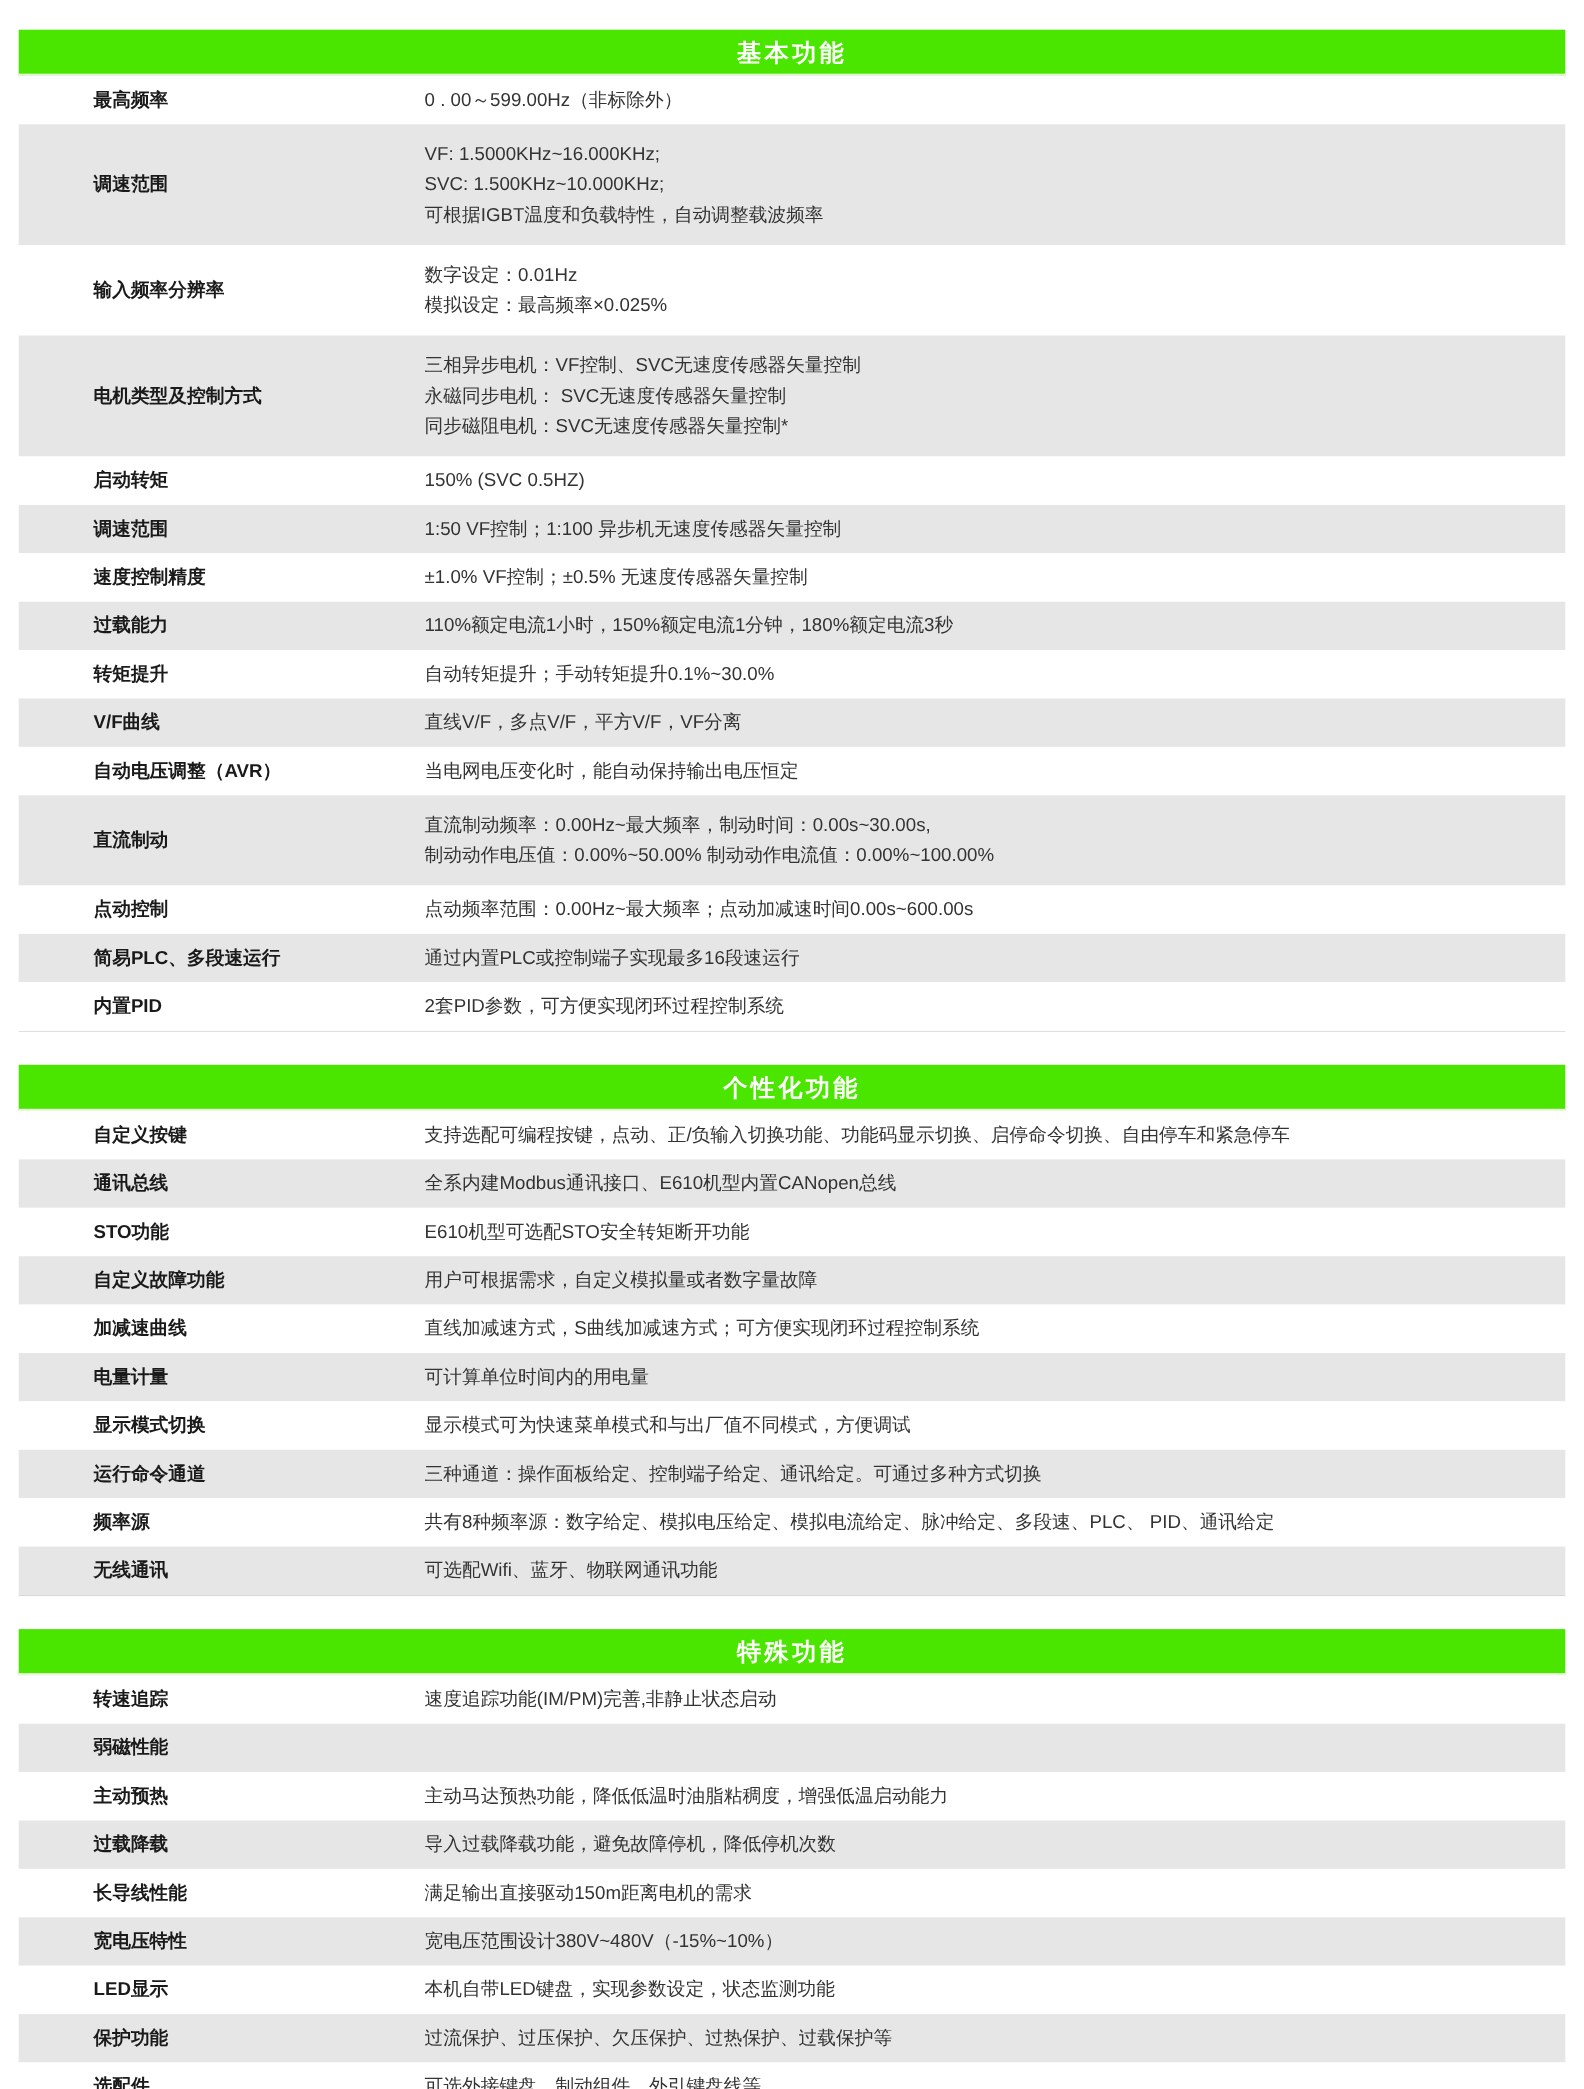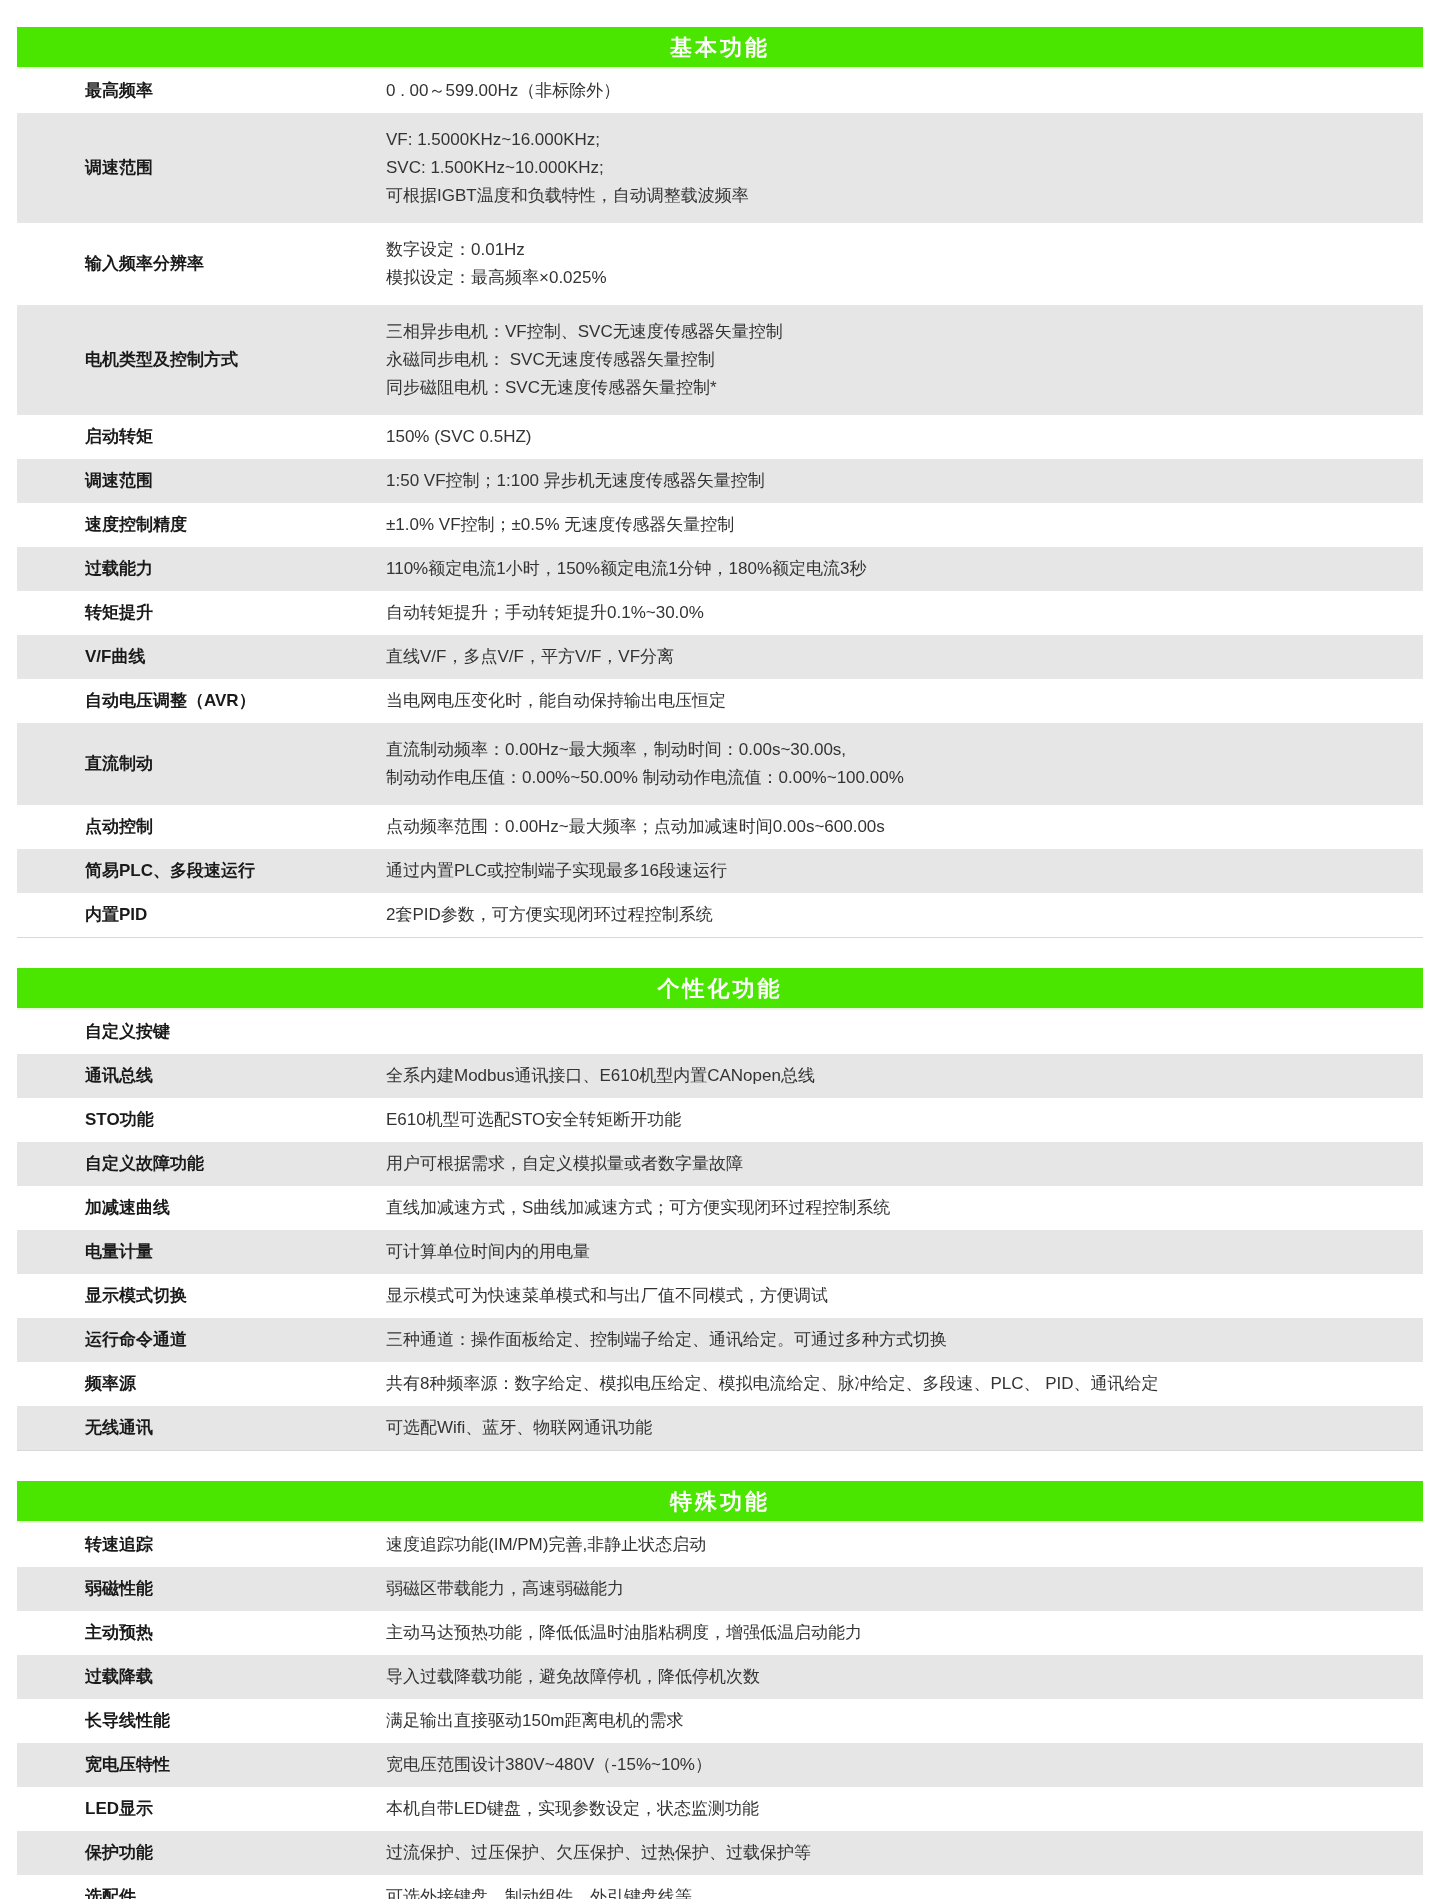--- a/index.html
+++ b/index.html
@@ -179,20 +179,23 @@
             </div>
   </div>
 </div>
   </section>
 
   <section class="spec-section">
     <div class="section-header">个性化功能</div>
     <div class="section-rows">
   <div class="spec-row">
     <div class="cell label">自定义按键</div>
+    <div class="cell value">
+              <div class="vline">支持选配可编程按键，点动、正/负输入切换功能、功能码显示切换、启停命令切换、自由停车和紧急停车</div>
+            </div>
   </div>
 
   <div class="spec-row alt">
     <div class="cell label">通讯总线</div>
     <div class="cell value">
               <div class="vline">全系内建Modbus通讯接口、E610机型内置CANopen总线</div>
             </div>
   </div>
 
   <div class="spec-row">
@@ -258,23 +261,20 @@
     <div class="section-rows">
   <div class="spec-row">
     <div class="cell label">转速追踪</div>
     <div class="cell value">
               <div class="vline">速度追踪功能(IM/PM)完善,非静止状态启动</div>
             </div>
   </div>
 
   <div class="spec-row alt">
     <div class="cell label">弱磁性能</div>
-    <div class="cell value">
-              <div class="vline">弱磁区带载能力，高速弱磁能力</div>
-            </div>
   </div>
 
   <div class="spec-row">
     <div class="cell label">主动预热</div>
     <div class="cell value">
               <div class="vline">主动马达预热功能，降低低温时油脂粘稠度，增强低温启动能力</div>
             </div>
   </div>
 
   <div class="spec-row alt">

